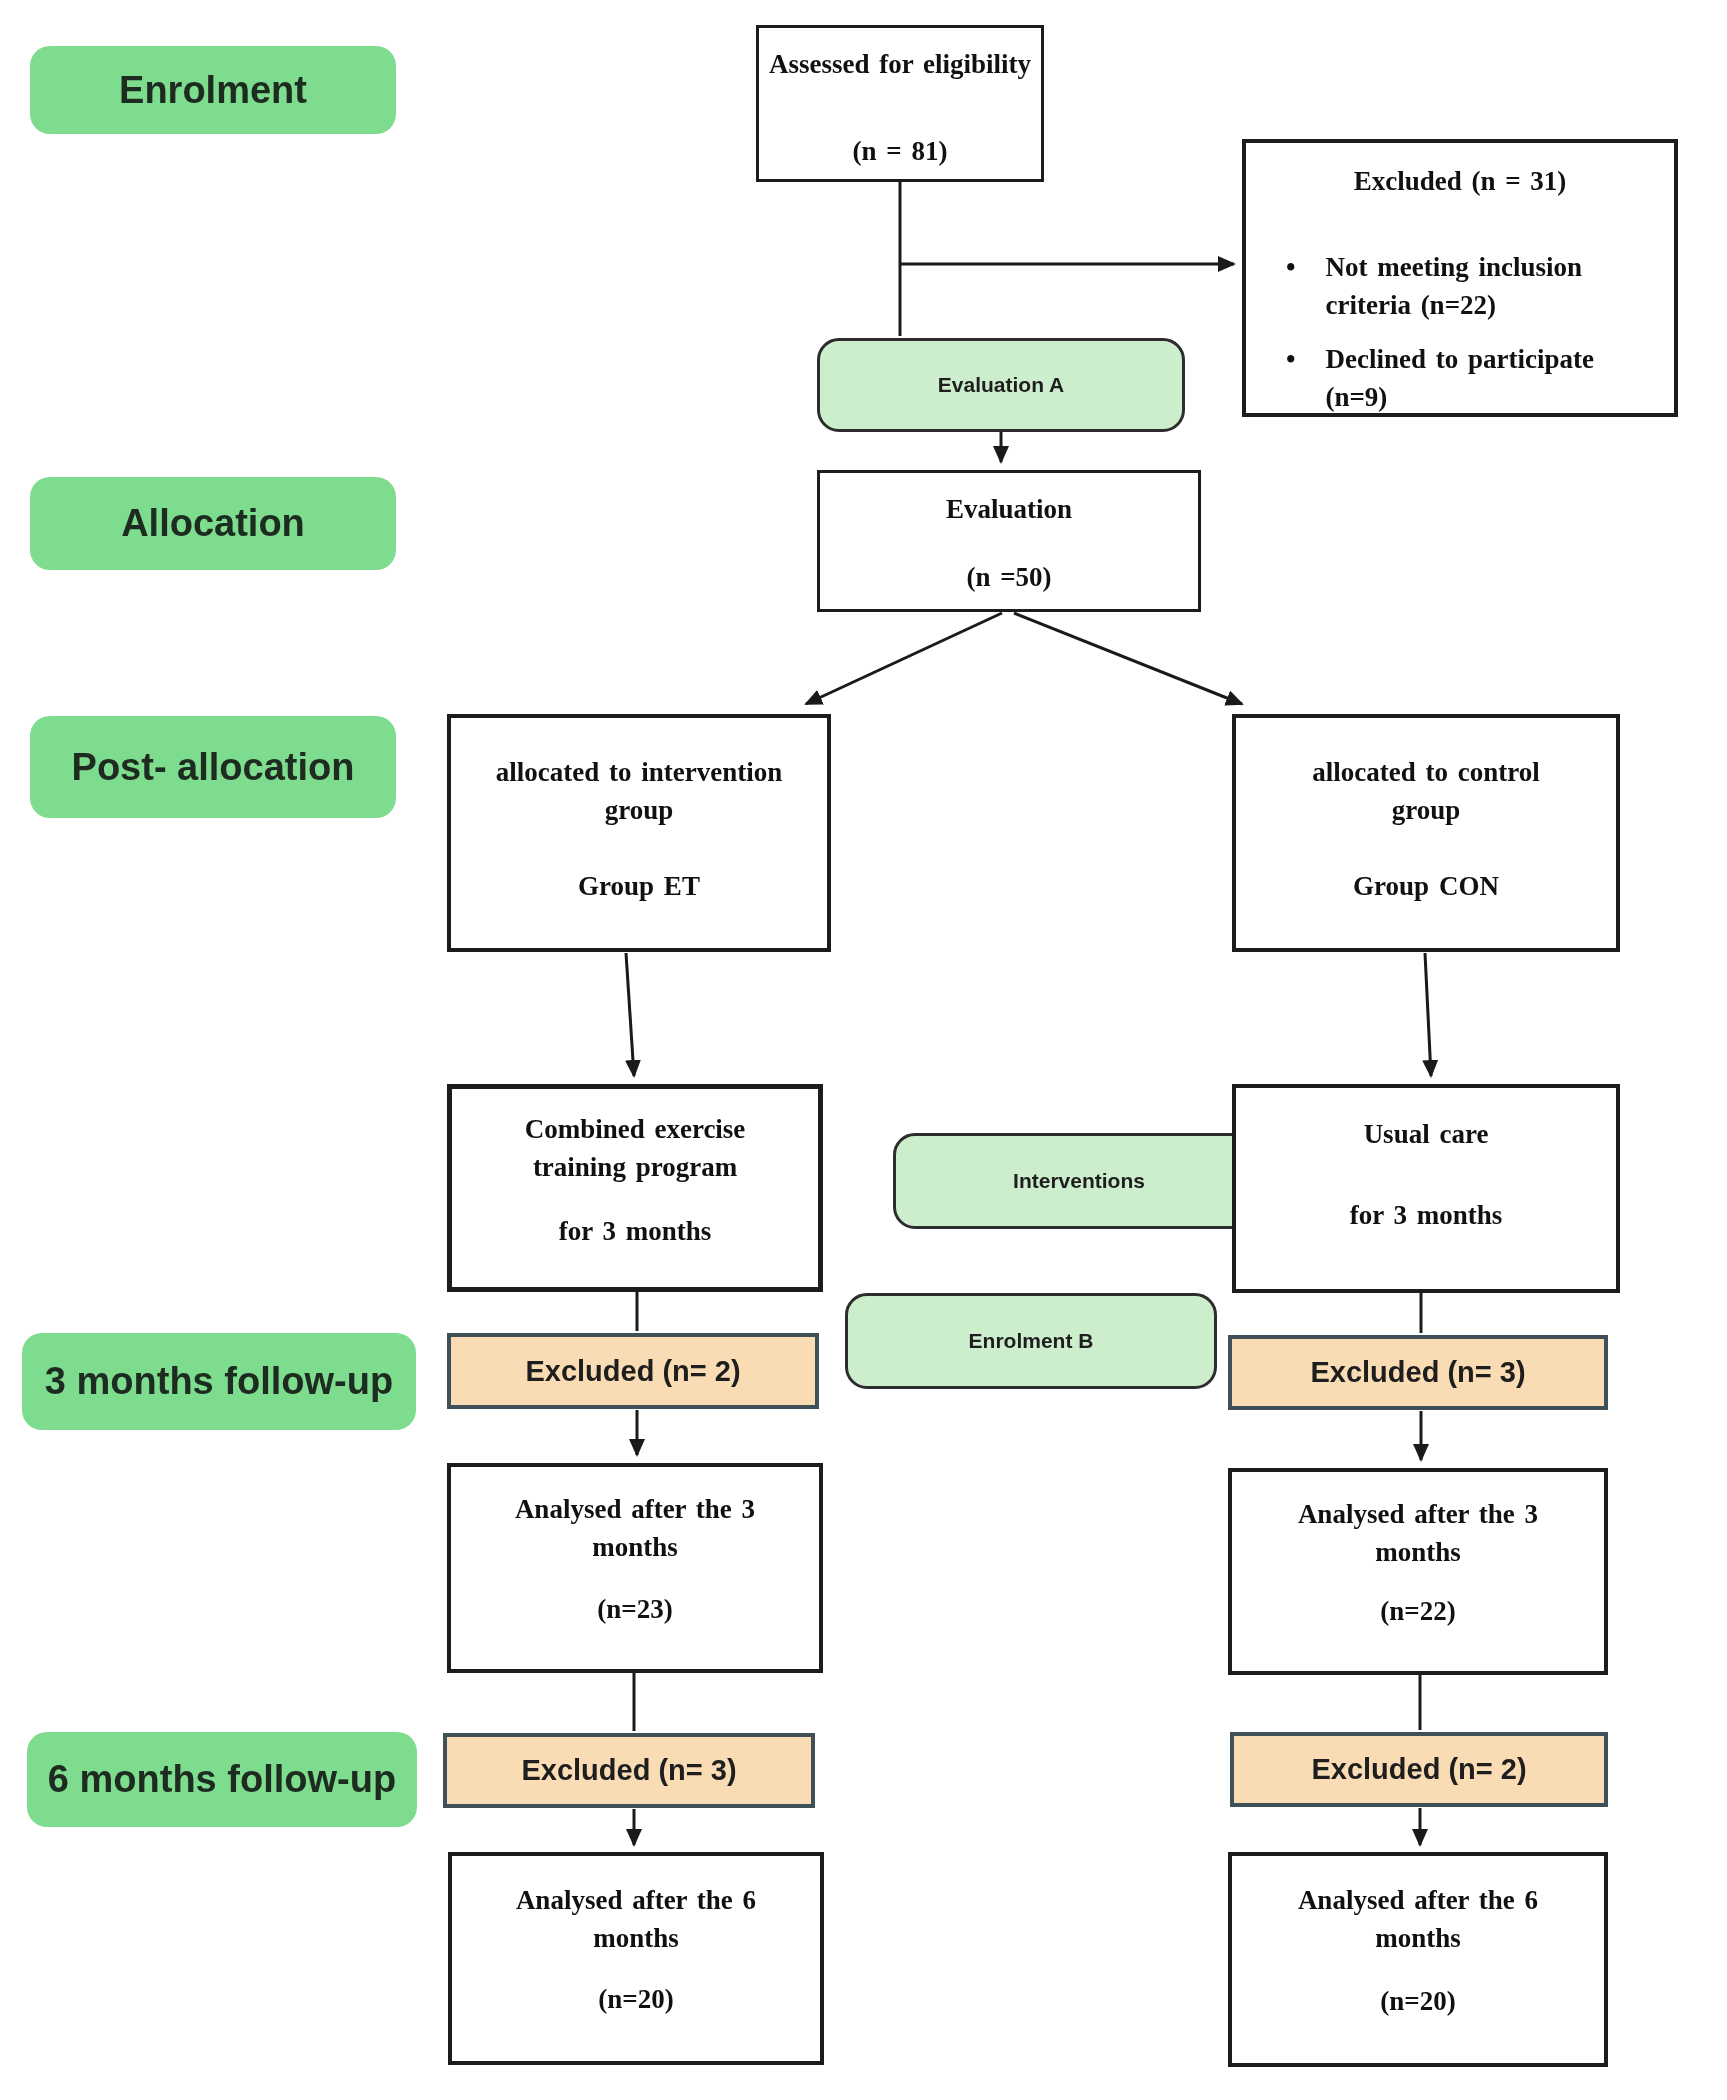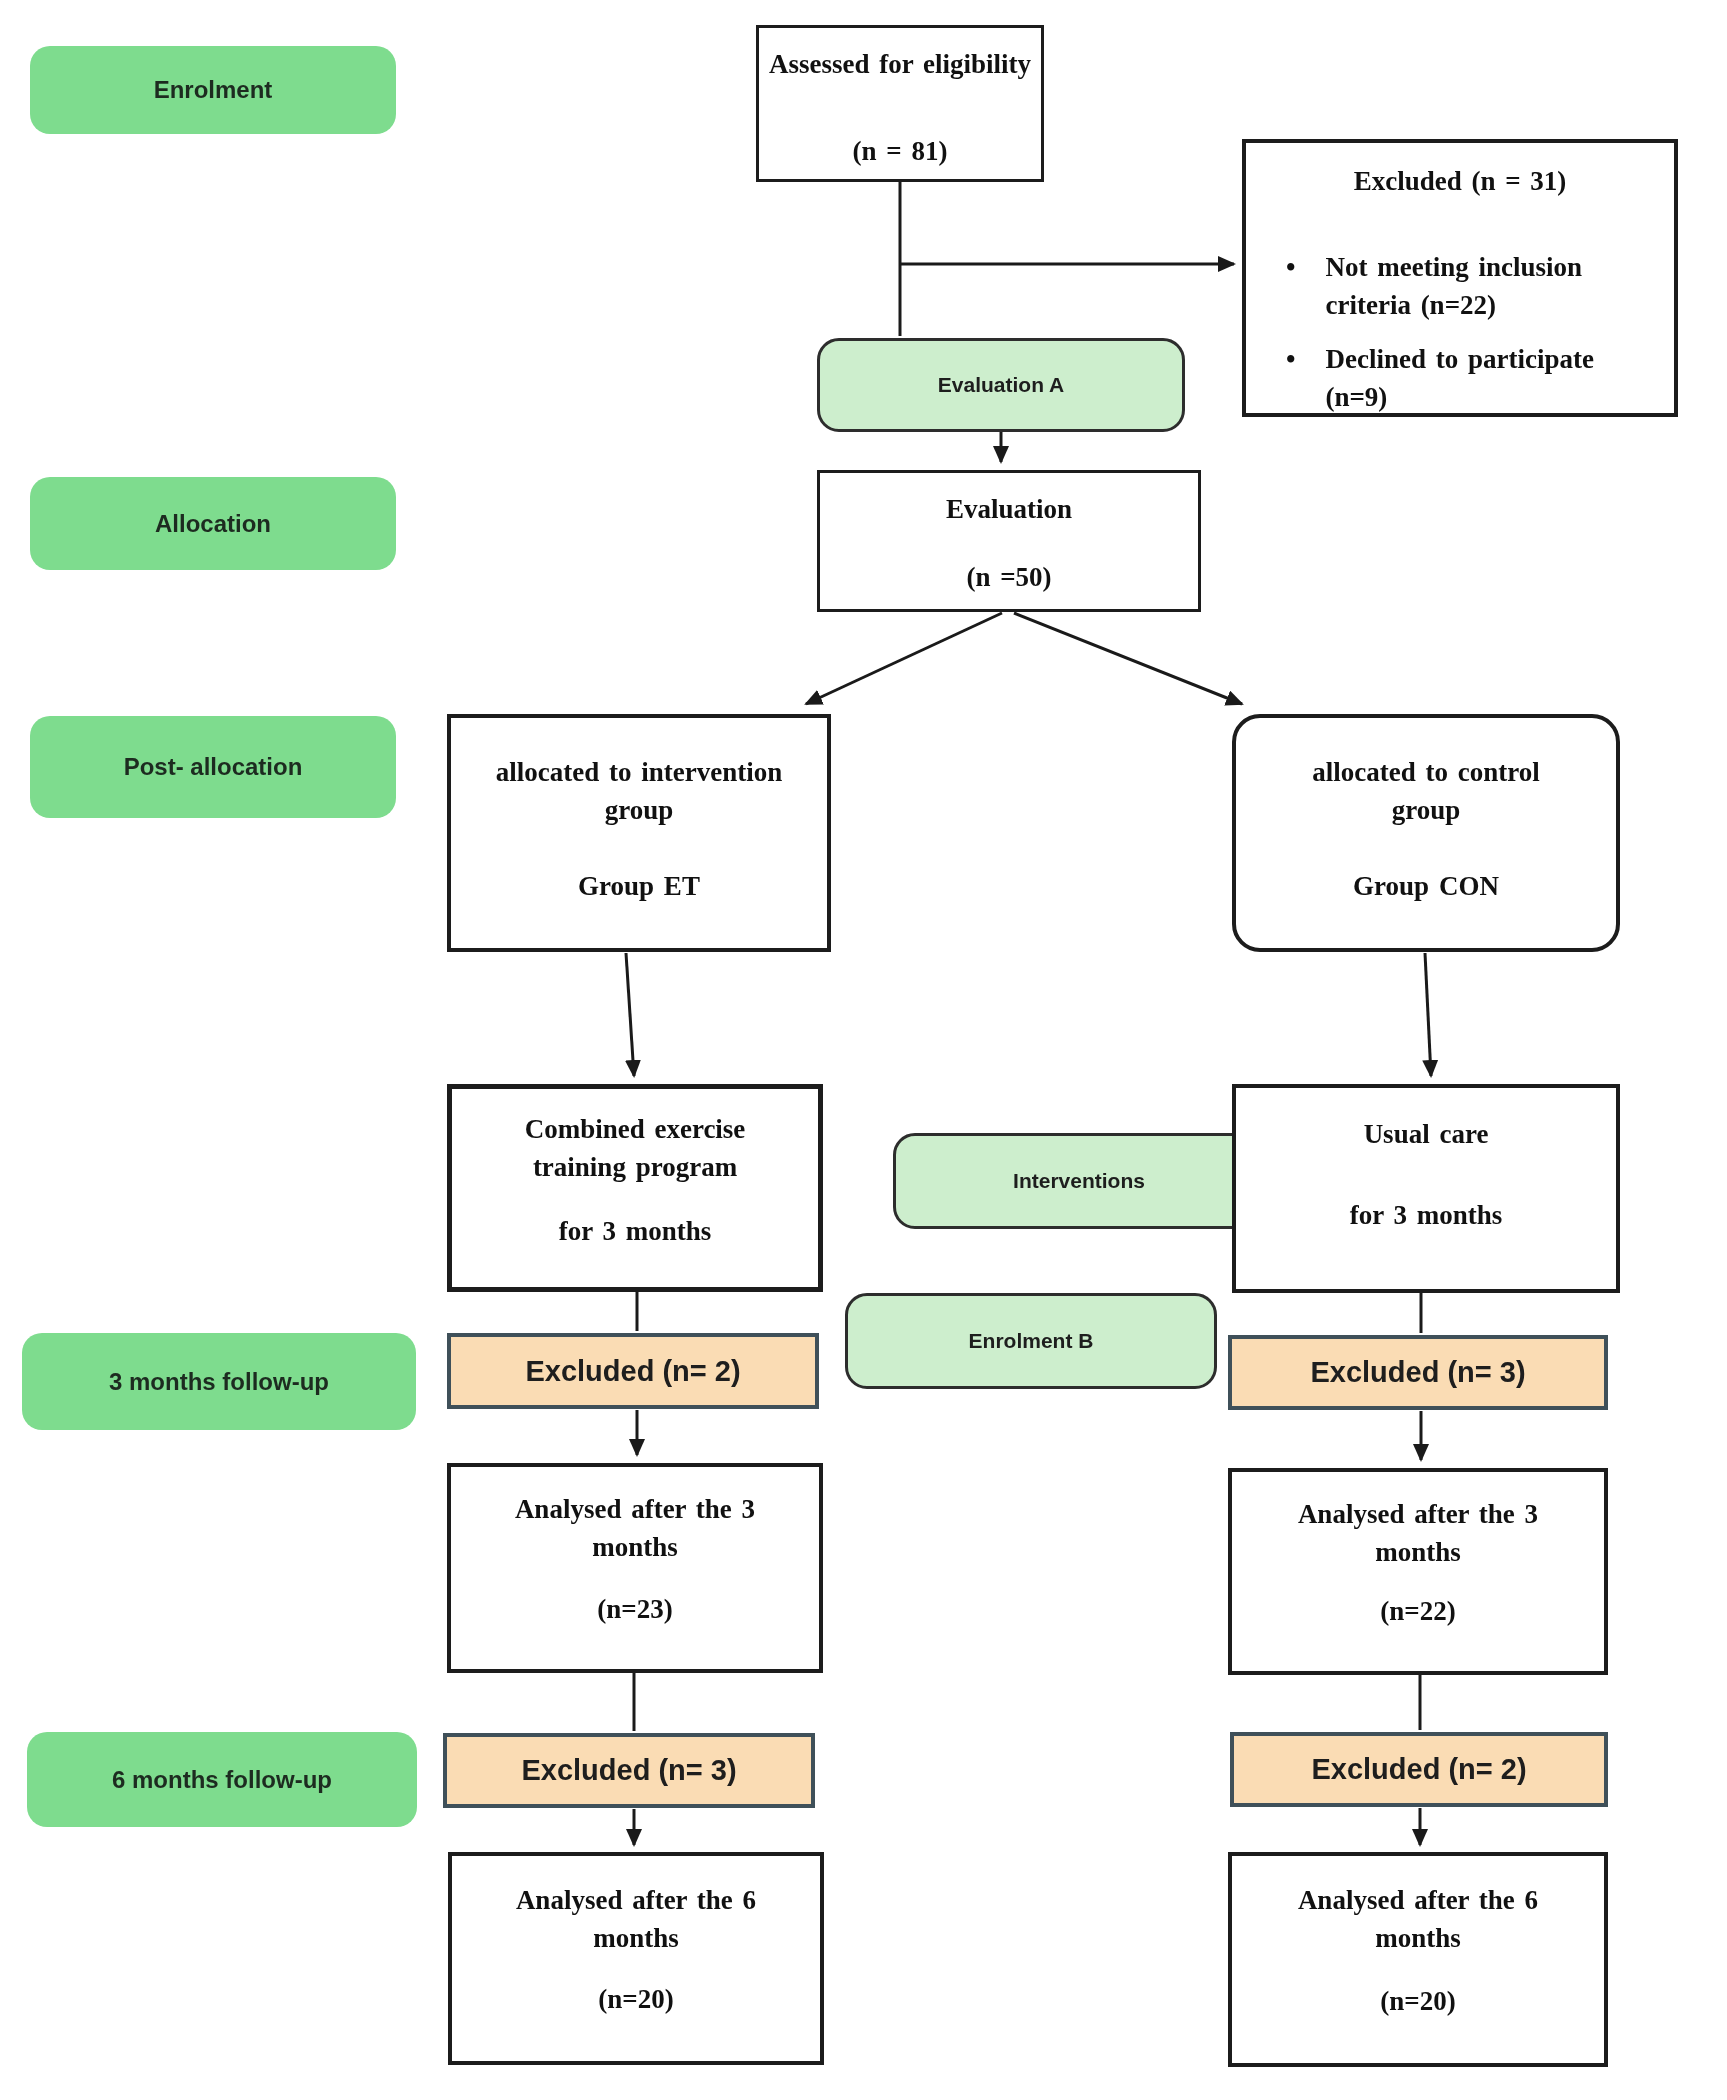--- a/index.html
+++ b/index.html
@@ -15,21 +15,21 @@
   .canvas{
     position:relative;width:1727px;height:2100px;background:#ffffff;overflow:hidden;
     font-family:"Liberation Serif", serif;
   }
   svg.connectors{position:absolute;left:0;top:0;width:1727px;height:2100px;z-index:0;}
 
   
   .node{position:absolute;z-index:1;display:flex;flex-direction:column;align-items:center;}
   .pill{
     background:var(--stage-green);border-radius:20px;justify-content:center;
-    font-family:"Liberation Sans", sans-serif;font-weight:bold;font-size:24px;color:#1d2b20;
+    font-family:"Liberation Sans", sans-serif;font-weight:bold;font-size:38px;color:#1d2b20;
     text-align:center;
   }
   .milestone{
     background:var(--milestone-green);border:3px solid #2d2d2d;border-radius:22px;justify-content:center;
     font-family:"Liberation Sans", sans-serif;font-weight:bold;font-size:21px;color:#1e1e1e;
     text-align:center;
   }
   .whitebox{
     background:#ffffff;border:4px solid #1c1c1c;color:var(--ink);
     font-weight:bold;font-size:27px;text-align:center;word-spacing:3px;line-height:1.35;
@@ -61,21 +61,21 @@
 
   .b-excluded-top{left:1242px;top:139px;width:436px;height:278px;align-items:stretch;padding:20px 14px;gap:16px;}
   .b-excluded-top .x-title{text-align:center;margin-bottom:34px;}
   .bullet-row{display:flex;align-items:flex-start;text-align:left;padding-left:26px;gap:30px;line-height:1.4;}
   .bullet-dot{font-size:27px;line-height:1.4;}
   .bullet-text{width:330px;}
 
   .b-alloc-l{left:447px;top:714px;width:384px;height:238px;
     justify-content:space-between;padding:36px 8px 44px 8px;}
   .b-alloc-r{left:1232px;top:714px;width:388px;height:238px;
-    justify-content:space-between;padding:36px 8px 44px 8px;border-radius:28px;}
+    justify-content:space-between;padding:36px 8px 44px 8px;}
   .b-interv-l{left:447px;top:1084px;width:376px;height:208px;border-width:5px;
     justify-content:space-between;padding:22px 8px 38px 8px;}
   .b-interv-r{left:1232px;top:1084px;width:388px;height:209px;
     justify-content:space-between;padding:28px 8px 56px 8px;}
 
   .o-3m-l{left:447px;top:1333px;width:372px;height:76px;}
   .o-3m-r{left:1228px;top:1335px;width:380px;height:75px;}
   .o-6m-l{left:443px;top:1733px;width:372px;height:75px;}
   .o-6m-r{left:1230px;top:1732px;width:378px;height:75px;}
 

